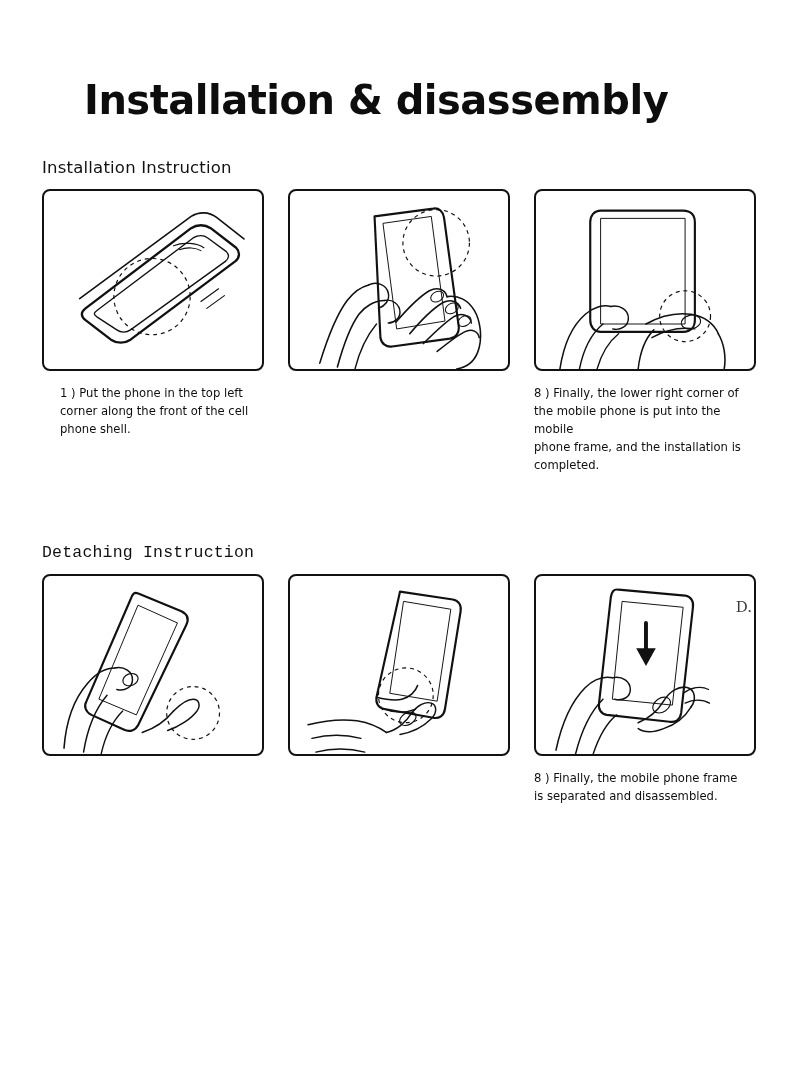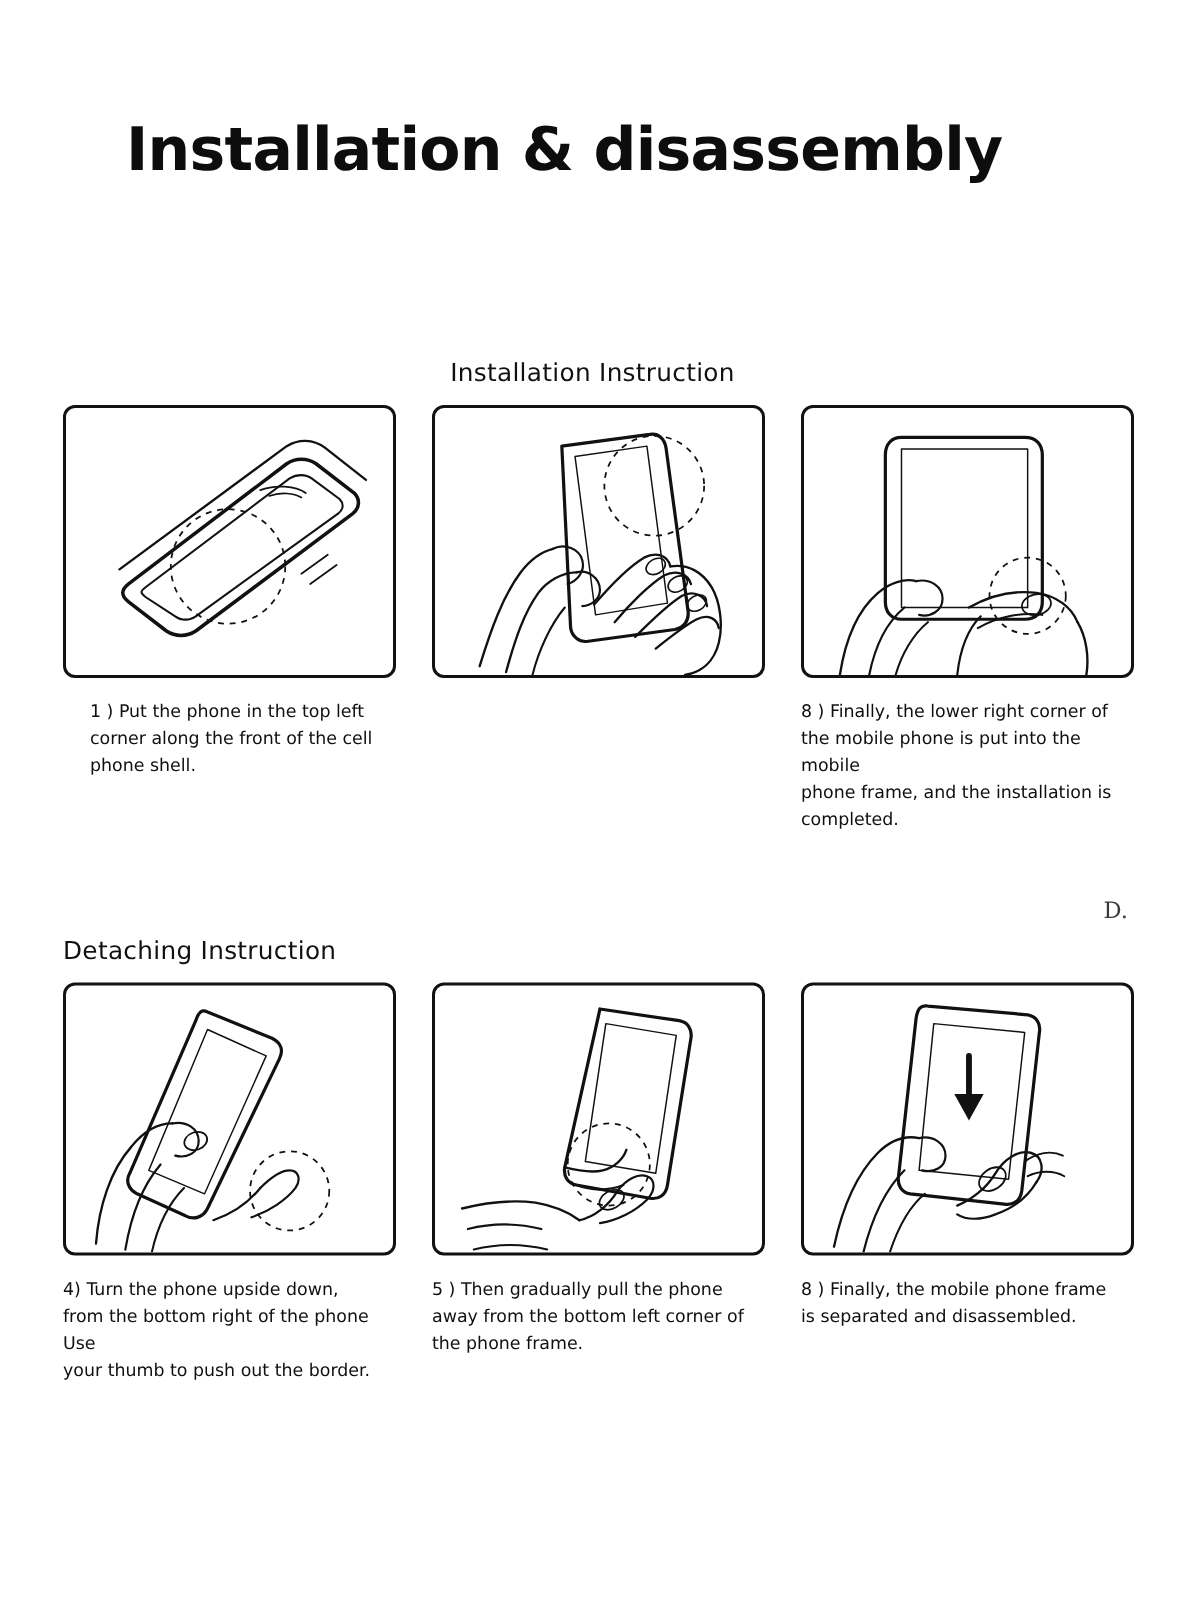--- a/index.html
+++ b/index.html
@@ -35,22 +35,22 @@
   .section {
     margin-top: 0;
   }
   .section-title {
     font-size: 16.5px;
     font-weight: 400;
     color: #111111;
     letter-spacing: 0.2px;
     padding-left: 0px;
   }
-  .section-one .section-title { margin-top: 117px; text-align: center; }
-  .section-two .section-title { margin-top: 68px; }
+  .section-one .section-title { margin-top: 36px; }
+  .section-two .section-title { margin-top: 68px; font-family: Liberation Mono, monospace; }
 
   .cards {
     display: flex;
     gap: 24px;
     margin-top: 12px;
   }
   .card {
     width: 222px;
     display: flex;
     flex-direction: column;
@@ -193,23 +193,20 @@
               <path d="M40 180 C44 156 52 136 64 122" stroke-width="1.5"></path>
               <path d="M58 182 C62 164 70 148 80 138" stroke-width="1.4"></path>
               <path d="M72 94 C82 92 90 98 90 106 C90 114 82 118 74 116" stroke-width="1.5"></path>
               <path d="M100 160 C112 156 124 148 132 138" stroke-width="1.5"></path>
               <path d="M132 138 C140 130 146 126 152 126 C158 126 160 132 156 138 C150 146 138 154 126 158" stroke-width="1.5"></path>
               <ellipse cx="88" cy="106" rx="8" ry="6" transform="rotate(-20 88 106)" stroke-width="1.2"></ellipse>
             </g>
             <circle cx="152" cy="140" r="27" fill="none" stroke="#111" stroke-width="1.2" stroke-dasharray="4 4"></circle>
           </svg>
         </div>
-        <div class="caption">4) Turn the phone upside down,
-from the bottom right of the phone Use
-your thumb to push out the border.</div>
       </div>
 
       <div class="card">
         <div class="figure">
           <svg viewBox="0 0 222 182" xmlns="http://www.w3.org/2000/svg">
             <g fill="none" stroke="#111" stroke-width="1.6" stroke-linecap="round" stroke-linejoin="round">
 
               <path d="M112 16 L166 24 C172 25 175 30 174 36 L158 136 C157 143 152 146 146 145 L96 136 C90 135 87 130 88 124 Z" stroke-width="2.2"></path>
               <path d="M116 26 L164 34 L150 128 L102 120 Z" stroke-width="1"></path>
 
@@ -219,23 +216,20 @@
               <path d="M18 152 C34 148 52 146 68 148 C80 150 90 154 98 160" stroke-width="1.6"></path>
               <path d="M22 166 C38 162 56 162 72 166" stroke-width="1.5"></path>
               <path d="M26 180 C42 176 60 176 76 180" stroke-width="1.4"></path>
               <path d="M98 160 C108 158 118 150 124 140" stroke-width="1.5"></path>
               <path d="M124 140 C130 132 138 128 144 130 C150 132 150 140 144 146 C136 154 124 160 112 162" stroke-width="1.5"></path>
               <ellipse cx="120" cy="146" rx="9" ry="6" transform="rotate(-30 120 146)" stroke-width="1.2"></ellipse>
             </g>
             <circle cx="118" cy="122" r="28" fill="none" stroke="#111" stroke-width="1.2" stroke-dasharray="4 4"></circle>
           </svg>
         </div>
-        <div class="caption">5 ) Then gradually pull the phone
-away from the bottom left corner of
-the phone frame.</div>
       </div>
 
       <div class="card">
         <div class="figure">
           <svg viewBox="0 0 222 182" xmlns="http://www.w3.org/2000/svg">
             <g fill="none" stroke="#111" stroke-width="1.6" stroke-linecap="round" stroke-linejoin="round">
 
               <path d="M84 14 L152 20 C158 21 161 26 160 32 L148 140 C147 147 142 150 136 149 L72 142 C66 141 63 136 64 130 L76 22 C77 16 79 13 84 14 Z" stroke-width="2.2"></path>
               <path d="M88 26 L150 32 L139 132 L78 126 Z" stroke-width="1"></path>
 

